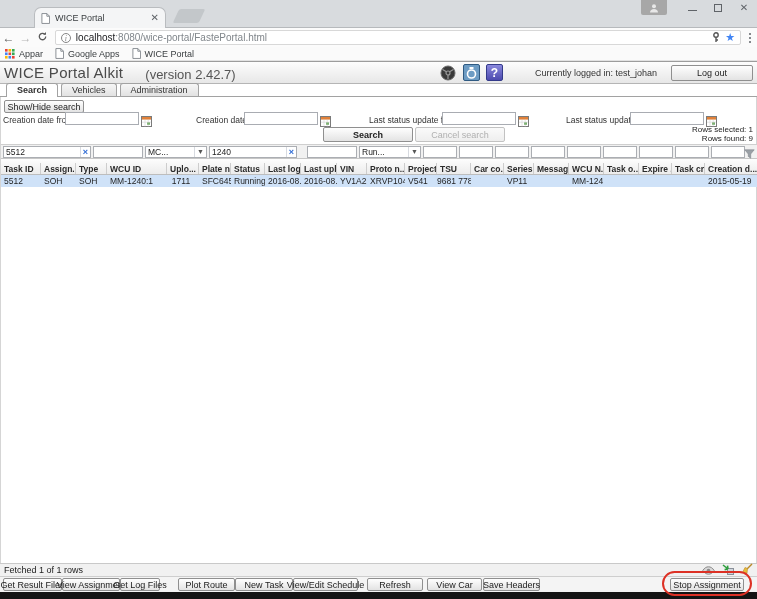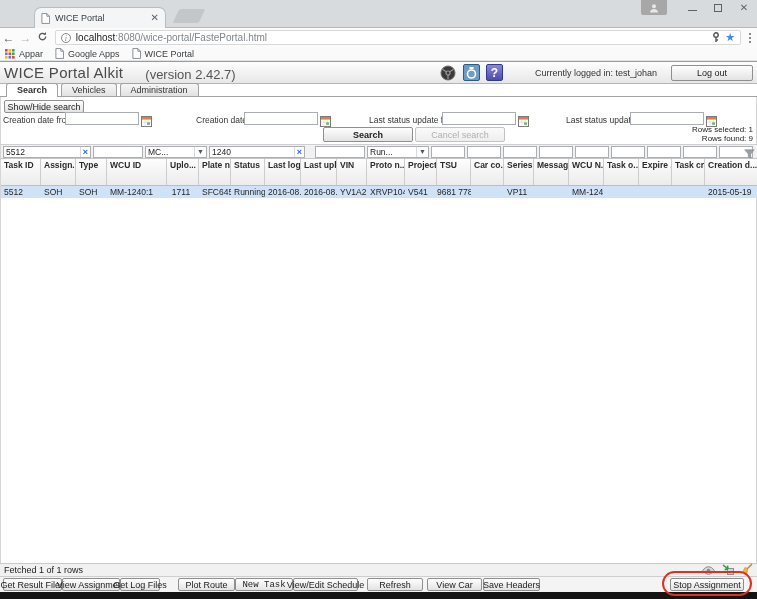--- a/index.html
+++ b/index.html
@@ -61,21 +61,21 @@
   .rows-info { position:absolute; right:3px; top:29px; text-align:right; font-size:8px; color:#222; line-height:8.5px; }
 
   
   .grid { position:absolute; left:0; top:47px; width:757px; }
   .filter-row { position:relative; height:14px; background:#f1f1f1; border-top:1px solid #cfcfcf; display:flex; align-items:center; padding-left:2px; }
   .f-box { height:12px; background:#fff; border:1px solid #abaeb3; margin-right:2px; display:flex; align-items:center; font-size:8.5px; color:#222; padding-left:2px; position:relative; flex:none;}
   .f-clear { margin-left:auto; color:#2d6ad4; font-weight:bold; font-size:9px; padding:0 2px; border-left:1px solid #d7dae0; height:100%; display:flex; align-items:center;}
   .f-caret { margin-left:auto; color:#555; font-size:7px; padding:0 2px; border-left:1px solid #d7dae0; height:100%; display:flex; align-items:center;}
   .f-gap { flex:none; }
   .funnel { position:absolute; right:3px; top:1px; }
-  .header-row { display:flex; height:28px; background:linear-gradient(#fdfdfd,#ececec); border-top:1px solid #c6c6c6; border-bottom:1px solid #bdbdbd; }
+  .header-row { display:flex; height:17px; background:linear-gradient(#fdfdfd,#ececec); border-top:1px solid #c6c6c6; border-bottom:1px solid #bdbdbd;align-items:flex-end; }
   .gh { font-size:8.5px; font-weight:bold; color:#2b2b2b; padding:1px 0 0 3px; border-right:1px solid #cdcdcd; white-space:nowrap; overflow:hidden; flex:none;}
   .grow { display:flex; height:12px; background:#cfe2f8; }
   .gc { font-size:8.5px; color:#1f1f1f; padding:1px 0 0 3px; white-space:nowrap; overflow:hidden; flex:none;}
   .gc.num { text-align:center; padding-right:4px; padding-left:0; }
 
   .statusbar { position:absolute; left:0; top:563px; width:757px; height:13px; background:#f1f1f1; border-top:1px solid #c9c9c9; display:flex; align-items:center; padding:0 4px; }
   .status-text { font-size:9px; color:#222; }
   .status-icons { margin-left:auto; display:flex; gap:7px; align-items:center; }
 
   .toolbar { position:absolute; left:0; top:576px; width:757px; height:16px; background:#f4f4f4; border-top:1px solid #cecece; }
@@ -259,21 +259,21 @@
             <span>5512</span>
             <span class="f-clear">×</span>
           </div>
           <div class="f-box" style="width: 50px;">
             <span></span>
           </div>
           <div class="f-box" style="width: 62px;">
             <span>MC...</span>
             <span class="f-caret">▼</span>
           </div>
-          <div class="f-box" style="width: 96px;">
+          <div class="f-box" style="width: 88px;">
             <span>1240</span>
             <span class="f-clear">×</span>
           </div>
           <span class="f-gap" style="width: 8px;"></span>
           <div class="f-box" style="width: 50px;">
             <span></span>
           </div>
           <div class="f-box" style="width: 62px;">
             <span>Run...</span>
             <span class="f-caret">▼</span>
@@ -384,21 +384,21 @@
           </svg>
       </span>
     </span>
   </div>
 
   <div class="toolbar" id="toolbar">
       <button class="btn tb-btn" style="left: 3px; width: 59px;">Get Result Files</button>
       <button class="btn tb-btn" style="left: 62px; width: 58px;">View Assignment</button>
       <button class="btn tb-btn" style="left: 120px; width: 40px;">Get Log Files</button>
       <button class="btn tb-btn" style="left: 178px; width: 57px;">Plot Route</button>
-      <button class="btn tb-btn" style="left: 235px; width: 58px; font-family: Liberation Mono, monospace;">New Task</button>
+      <button class="btn tb-btn" style="left: 235px; width: 58px;">New Task</button>
       <button class="btn tb-btn" style="left: 293px; width: 65px;">View/Edit Schedule</button>
       <button class="btn tb-btn" style="left: 367px; width: 56px;">Refresh</button>
       <button class="btn tb-btn" style="left: 427px; width: 55px;">View Car</button>
       <button class="btn tb-btn" style="left: 483px; width: 57px;">Save Headers</button>
       <button class="btn tb-btn" style="left: 670px; width: 74px;">Stop Assignment</button>
     </div>
   <div class="annotation-ring"></div>
   <div class="bottombar"></div>
 
 </div>

